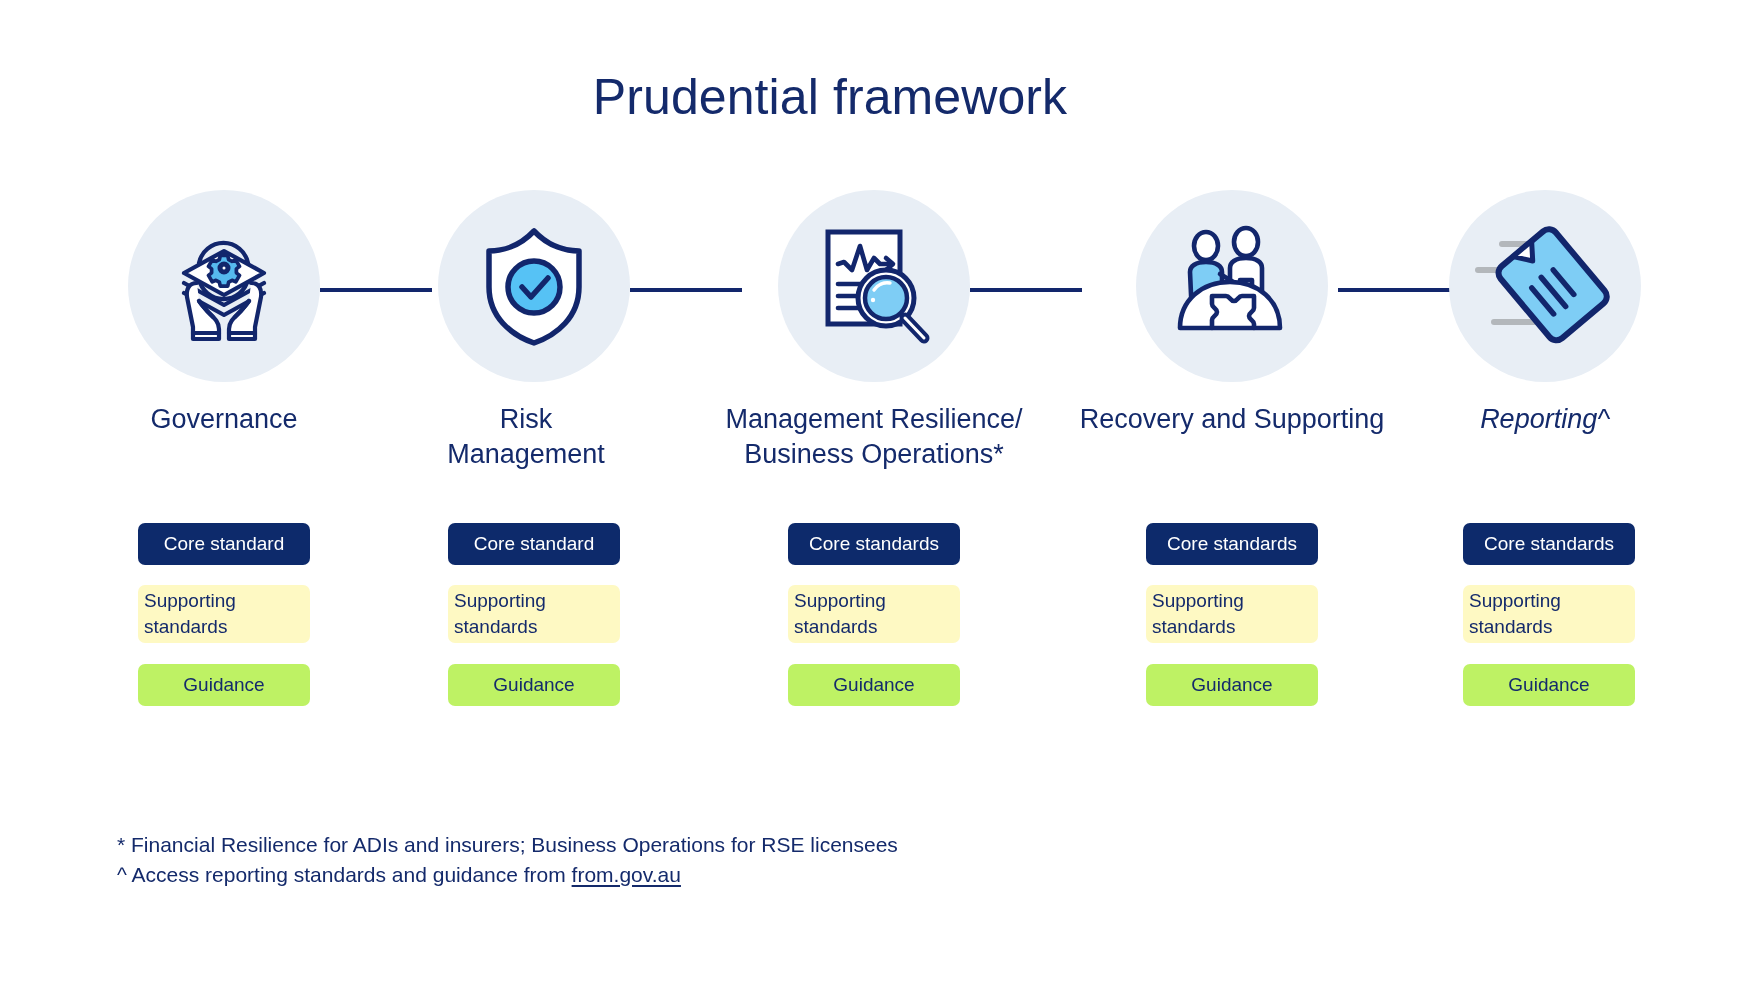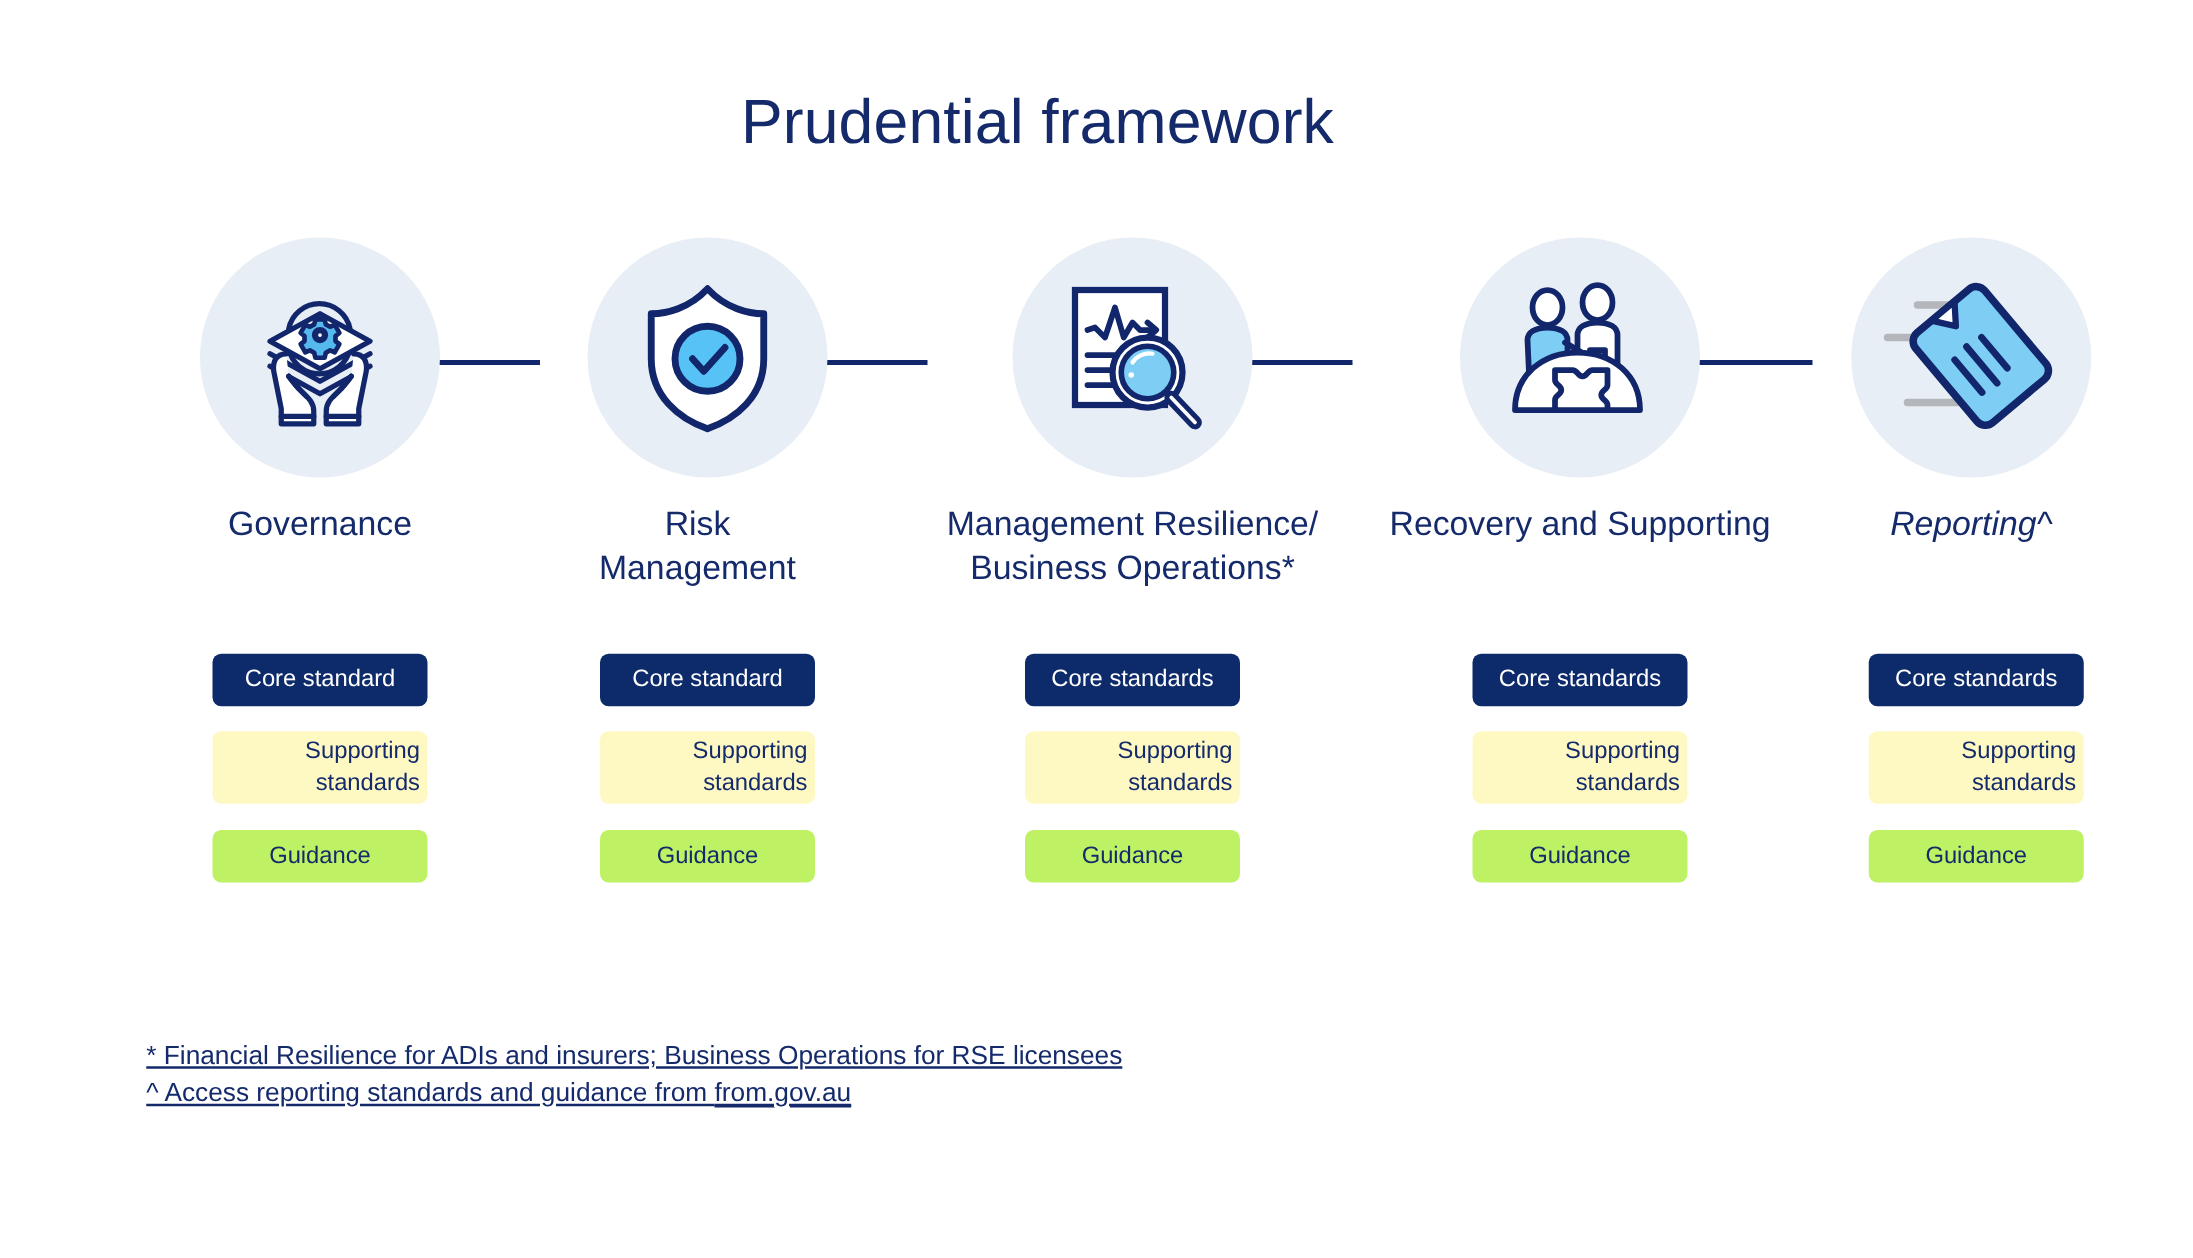--- a/index.html
+++ b/index.html
@@ -47,21 +47,20 @@
     background: #12266c;
   }
 
   
   .columns {
     position: absolute;
     top: 0;
     left: 0;
     width: 1406px;
     height: 1006px;
-    margin-left: 32px;
   }
 
   .col {
     position: absolute;
     top: 0;
     width: 300px;
   }
 
   
   .circle {
@@ -95,21 +94,21 @@
   
   .boxes {
     position: absolute;
     top: 523px;
     left: 50%;
     transform: translateX(-50%);
     width: 172px;
   }
   .box {
     border-radius: 7px;
-    text-align: right;
+    text-align: left;
     color: #142a6b;
     font-size: 19px;
     line-height: 26px;
     display: flex;
     align-items: center;
     justify-content: center;
     padding: 0 6px;
   }
   .box.core {
     background: #0d2a6b;
@@ -128,21 +127,20 @@
   }
 
   
   .footnotes {
     position: absolute;
     left: 117px;
     top: 830px;
     font-size: 21px;
     line-height: 30px;
     color: #142a6b;
-    text-decoration: underline;
   }
   .footnote { white-space: nowrap; }
   .footlink {
     color: #142a6b;
     text-decoration: underline;
     text-underline-offset: 3px;
   }
 </style>
 </head>
 <body>

